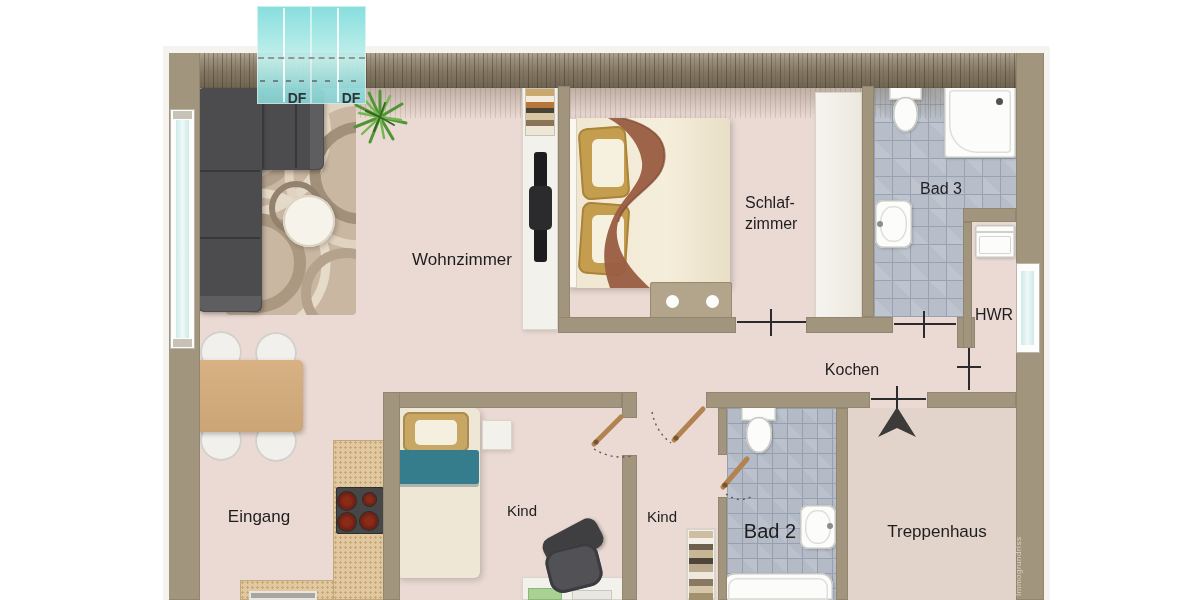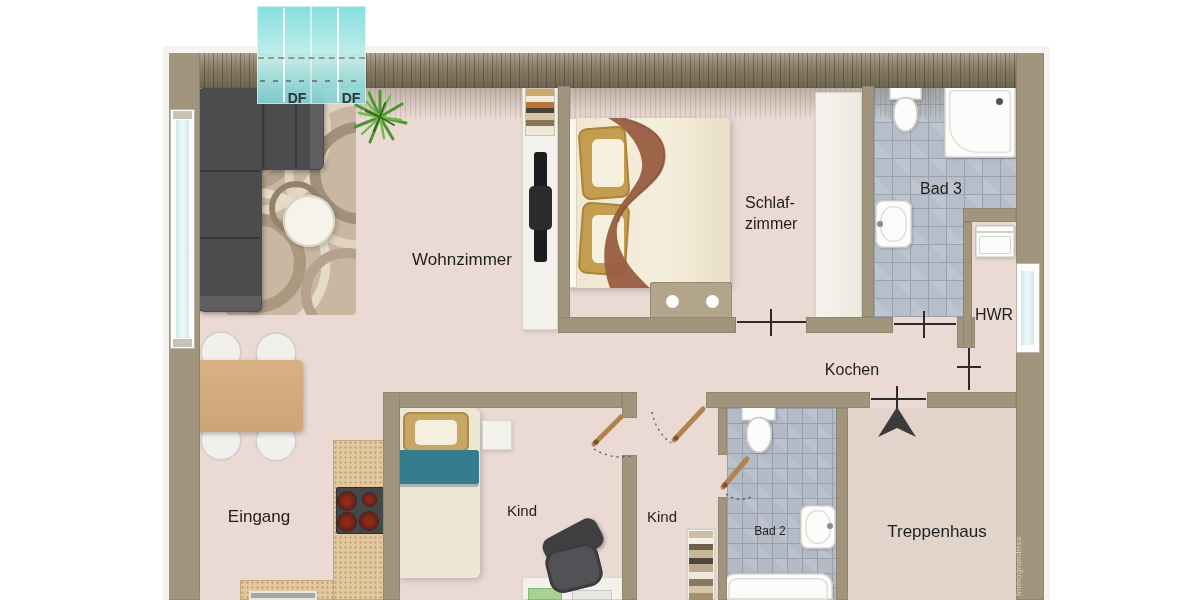--- a/index.html
+++ b/index.html
@@ -279,19 +279,19 @@
   <div class="abs label" style="left:745px;top:192px;font-size:16px;line-height:21px;">
     <div>Schlaf-</div>
     <div>zimmer</div>
   </div>
   <div class="abs label lbl-c" style="left:941px;top:189px;font-size:16px;">Bad 3</div>
   <div class="abs label lbl-c" style="left:994px;top:315px;font-size:16px;">HWR</div>
   <div class="abs label lbl-c" style="left:852px;top:370px;font-size:16px;">Kochen</div>
   <div class="abs label lbl-c" style="left:259px;top:517px;font-size:17px;">Eingang</div>
   <div class="abs label lbl-c" style="left:522px;top:510px;font-size:15px;">Kind</div>
   <div class="abs label lbl-c" style="left:662px;top:516px;font-size:15px;">Kind</div>
-  <div class="abs label lbl-c" style="left:770px;top:531px;font-size:12px;">Bad 2</div>
+  <div class="abs label lbl-c" style="left:770px;top:531px;font-size:20px;">Bad 2</div>
   <div class="abs label lbl-c" style="left:937px;top:532px;font-size:17px;">Treppenhaus</div>
   <div class="abs label df lbl-c" style="left:297px;top:98px;font-size:14px;">DF</div>
   <div class="abs label df lbl-c" style="left:351px;top:98px;font-size:14px;">DF</div>
   <div class="abs watermark" style="left:1014px;top:520px;height:76px;">Immogrundriss</div>
 
 </div>
 
 </body></html>

